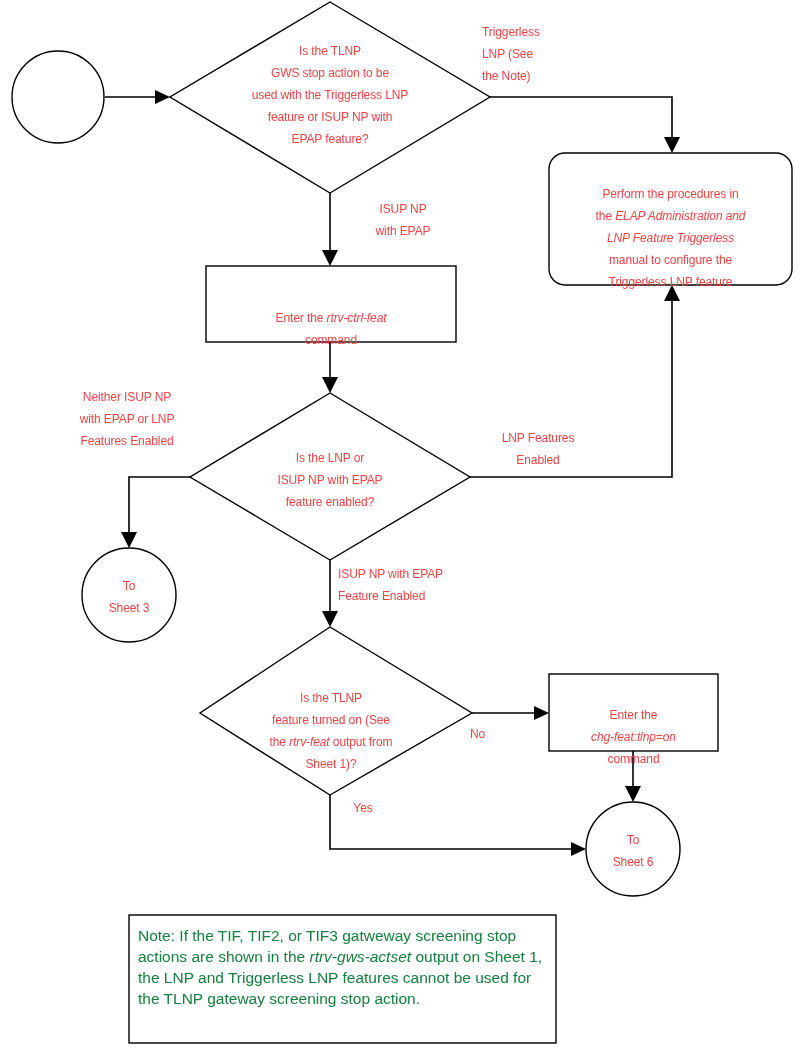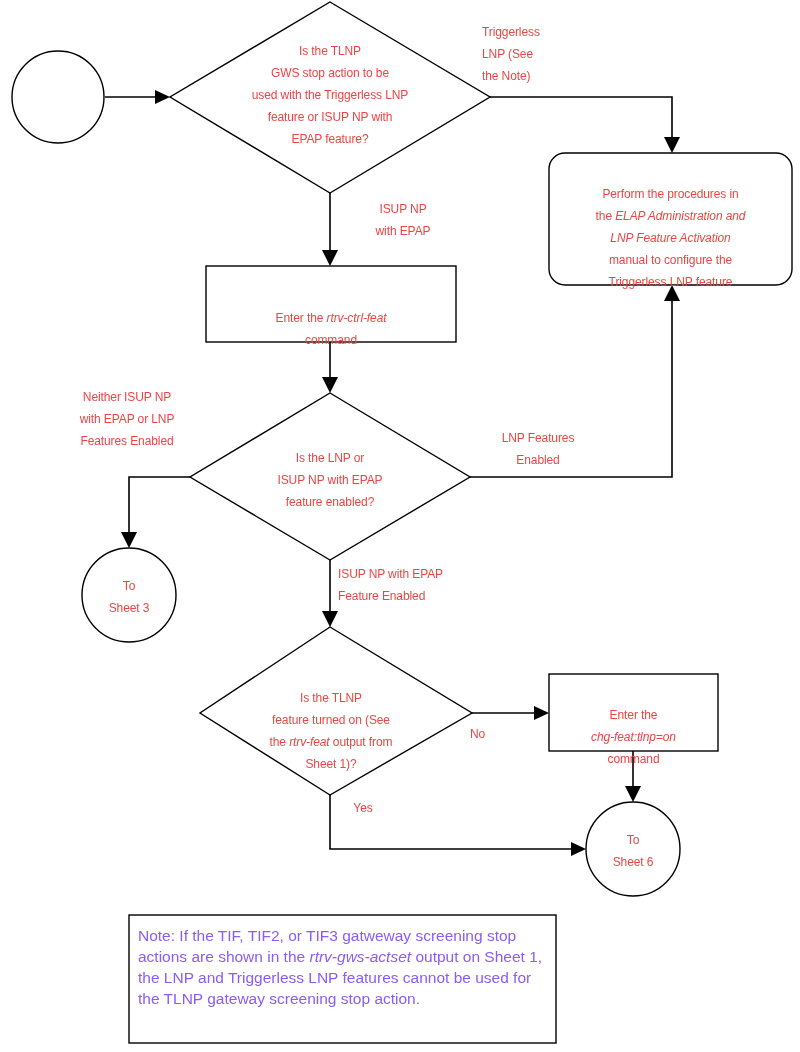--- a/index.html
+++ b/index.html
@@ -42,21 +42,21 @@
     color: #ef4444;
     font-size: 12px;
     line-height: 22px;
     white-space: pre-line;
     letter-spacing: -0.1px;
   }
   .ital { font-style: italic; }
   .note-box-text {
     position: absolute;
     text-align: left;
-    color: #8b5cf6;
+    color: #15803d;
     font-size: 15.5px;
     line-height: 21px;
   }
 </style>
 </head>
 <body>
 
 <div id="page">
 
   <svg class="layer" viewBox="0 0 800 1052">
@@ -120,21 +120,21 @@
 feature or ISUP NP with
 EPAP feature?</div>
 
   <div class="txt" style="left:482px; top:21px; width:120px; text-align:left;">Triggerless
 LNP (See
 the Note)</div>
 
   <div class="txt" style="left:553px; top:161px; width:235px;">
     <span>Perform the procedures in
 the </span><span class="ital">ELAP Administration and
-LNP Feature Activation</span><span>
+LNP Feature Triggerless</span><span>
 manual to configure the
 Triggerless LNP feature</span>
   </div>
 
   <div class="txt" style="left:338px; top:198px; width:130px; text-align:center;">ISUP NP
 with EPAP</div>
 
   <div class="txt" style="left:210px; top:285px; width:242px;">
     <span>Enter the </span><span class="ital">rtrv-ctrl-feat</span><span>
 command</span>

